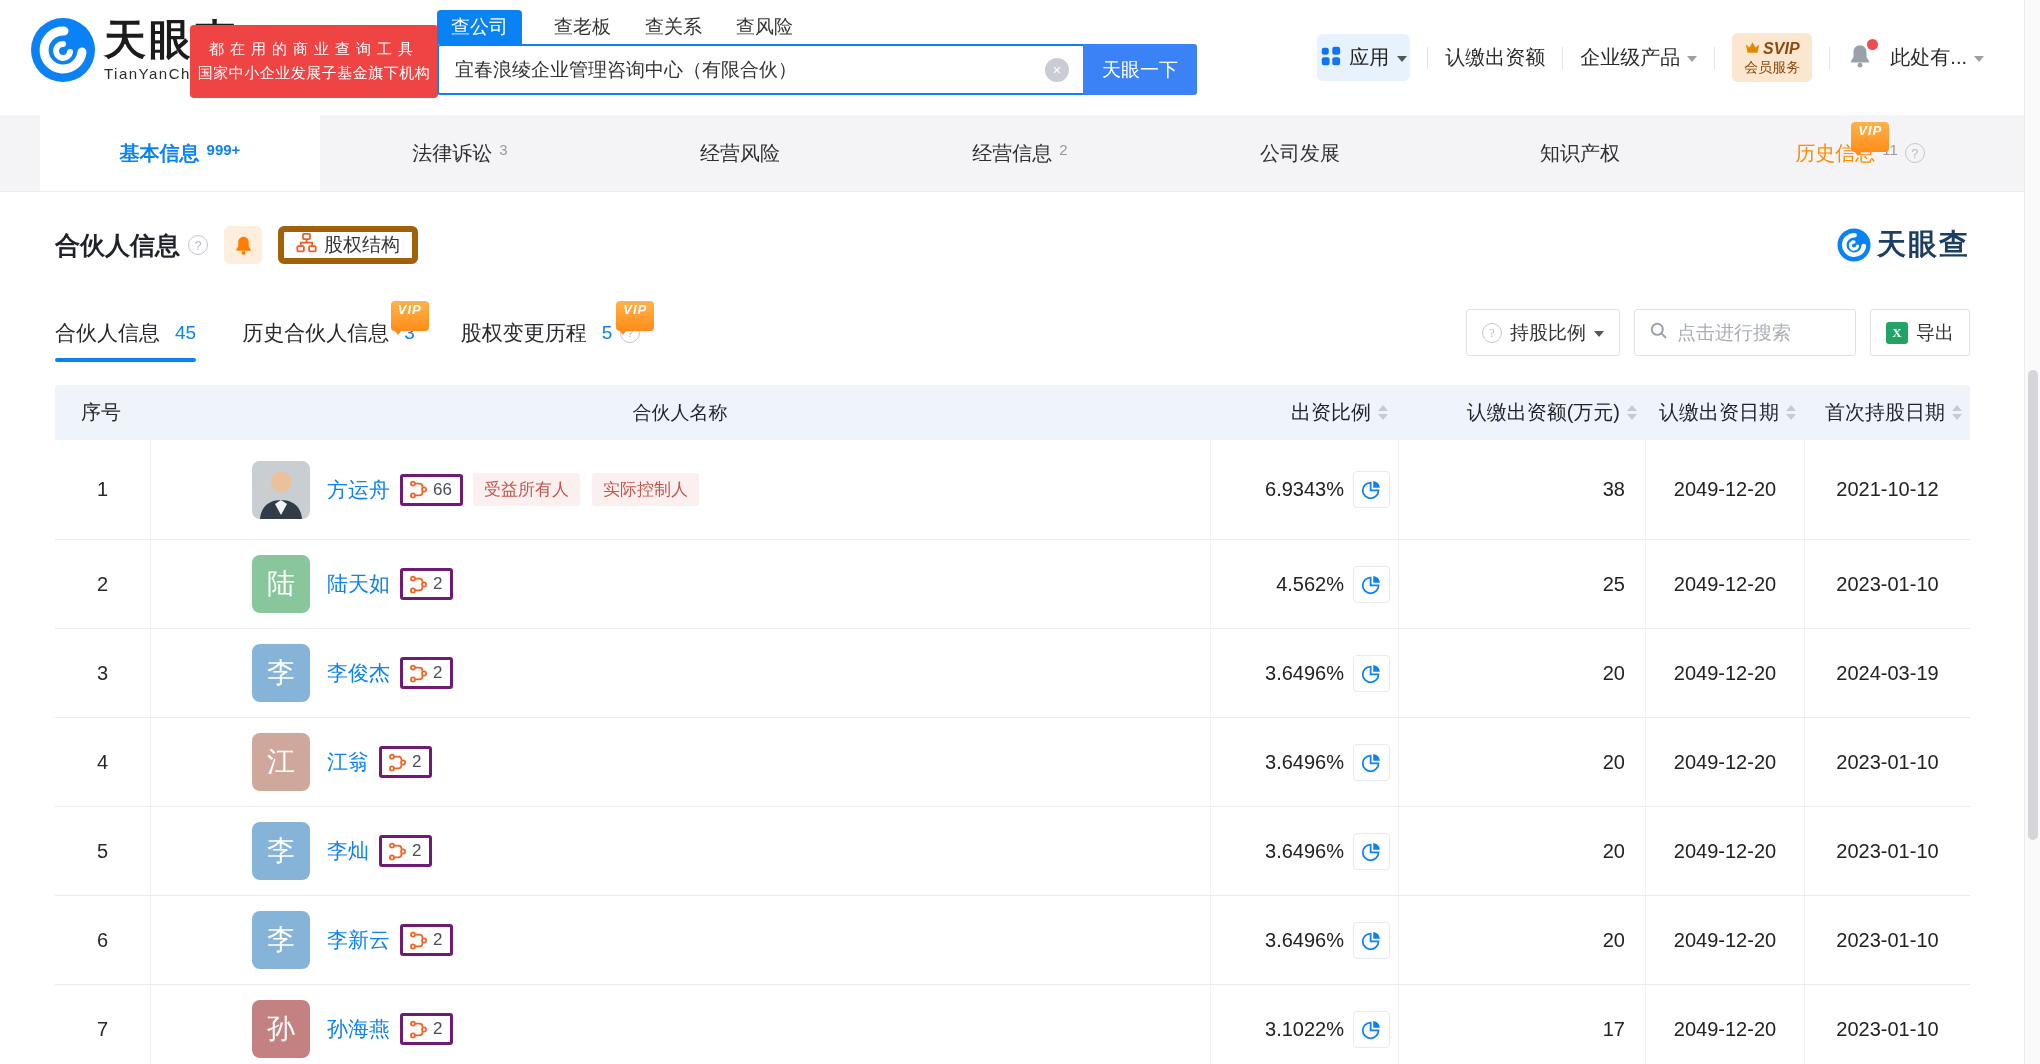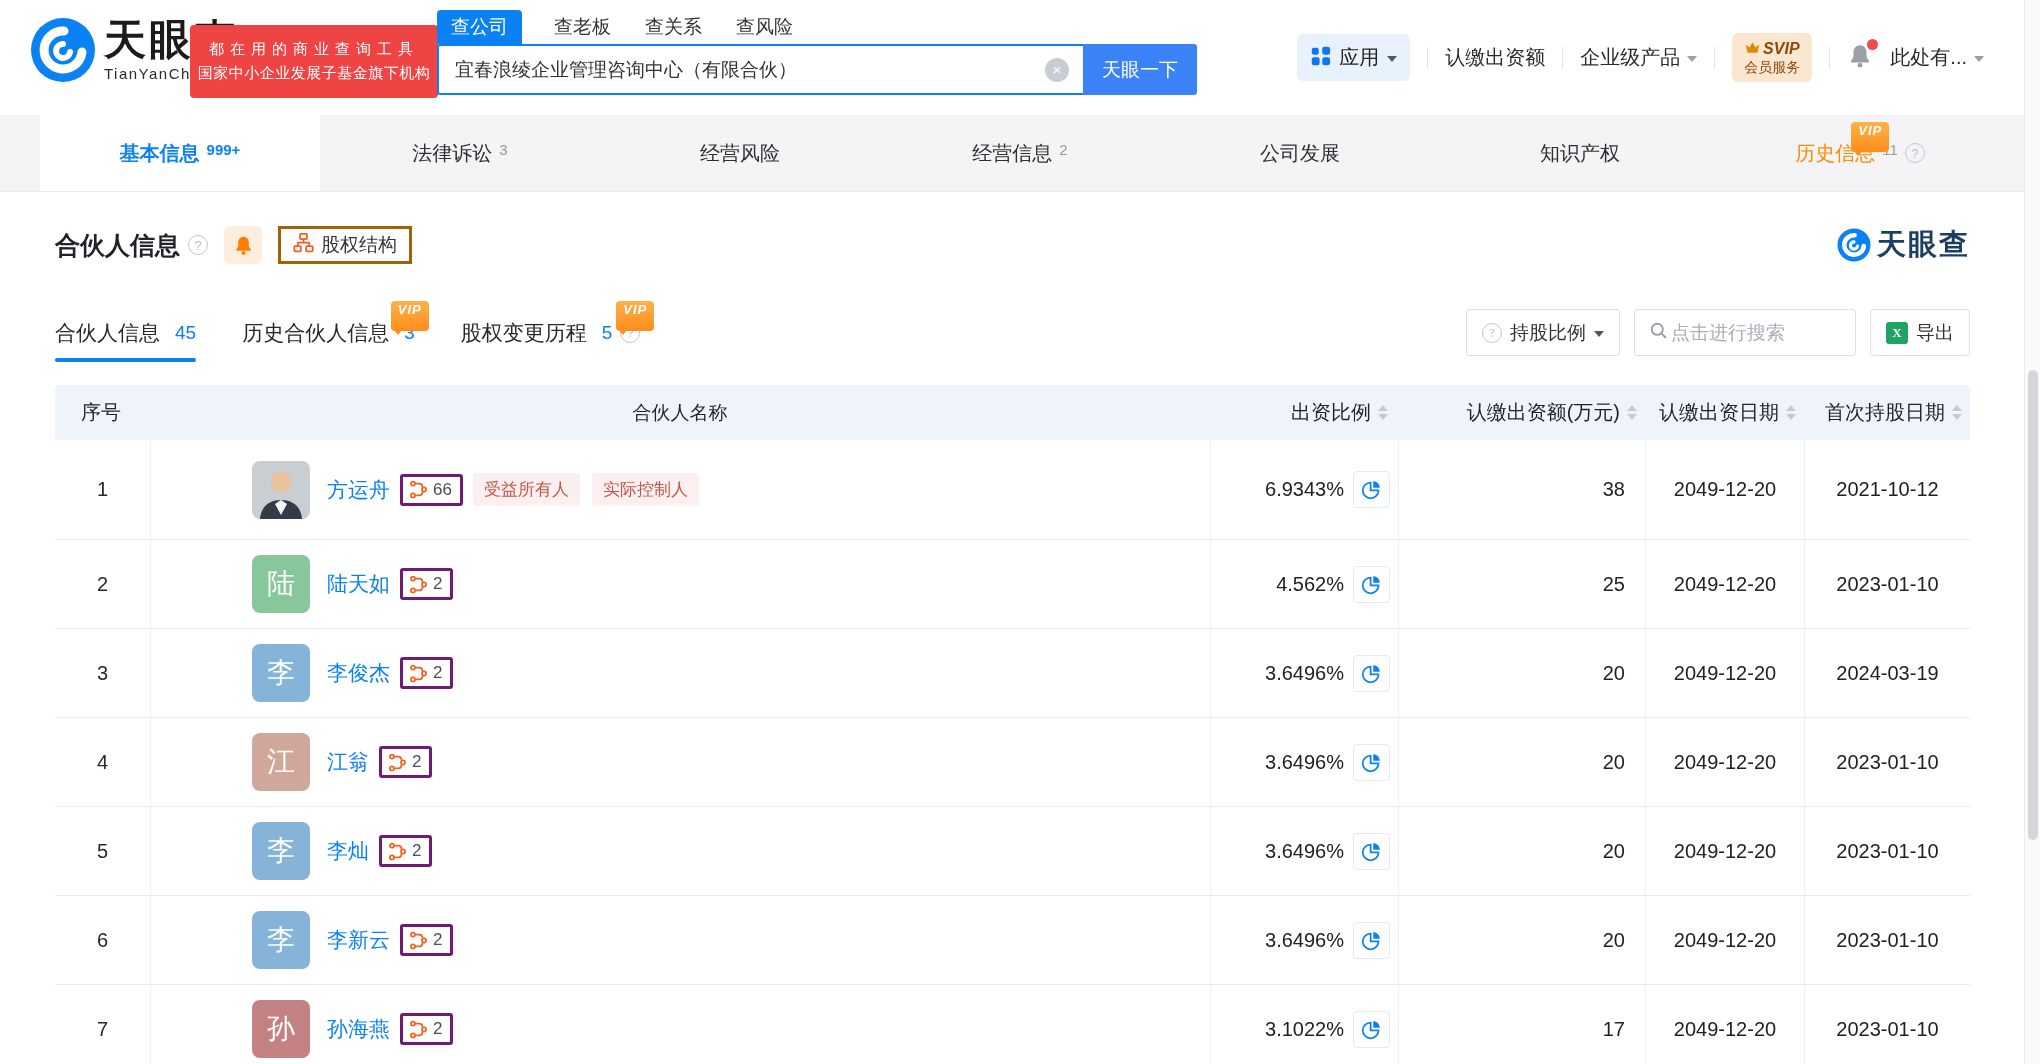--- a/index.html
+++ b/index.html
@@ -27,21 +27,21 @@
   .search-input { width:646px; height:51px; border:2px solid #0b82f4; border-right:none;
     border-radius:3px 0 0 3px; font-size:19px; color:#333; padding:0 52px 0 16px; outline:none;
     font-family:inherit; }
   .clear-btn { position:absolute; right:14px; top:14px; width:24px; height:24px; border-radius:50%;
     background:#c9ccd4; color:#fff; font-size:15px; line-height:24px; text-align:center; cursor:pointer; }
   .search-btn { width:114px; height:51px; background:#3b82f6; color:#fff; border:none;
     border-radius:0 3px 3px 0; font-size:19px; cursor:pointer; font-family:inherit; }
 
   .top-right { position:absolute; right:56px; top:0; height:115px; display:flex; align-items:center; gap:17px; }
   .apps-btn { display:flex; align-items:center; gap:8px; background:#e8f2fd; border-radius:6px;
-    padding:10px 13px; font-size:20px; color:#222; cursor:pointer; }
+    padding:10px 3px; font-size:20px; color:#222; cursor:pointer; }
   .vsep { width:1px; height:22px; background:#e3e3e6; }
   .nav-link { font-size:20px; color:#2b2b2b; cursor:pointer; display:flex; align-items:center; gap:7px; }
   .caret { width:0; height:0; border-left:5px solid transparent; border-right:5px solid transparent;
     border-top:6px solid #555; margin-top:3px; }
   .caret.gray { border-top-color:#9aa0a8; }
   .svip { background:#fbe7cf; border-radius:6px; padding:6px 12px; display:flex; flex-direction:column;
     align-items:center; line-height:1.25; cursor:pointer; }
   .svip-l1 { display:flex; align-items:center; gap:3px; font-size:16px; font-weight:bold;
     font-style:italic; color:#8c4a10; }
   .svip-l2 { font-size:14px; color:#8c4a10; }
@@ -67,39 +67,39 @@
     display:inline-flex; align-items:center; justify-content:center; font-size:13px; flex:none; }
   .help::before { content:"?"; }
 
   
   .content { padding:33px 70px 0 55px; background:#fff; }
   .sec-head { display:flex; align-items:center; }
   .sec-title { font-size:25px; font-weight:bold; color:#1f2329; }
   .sec-help { margin-left:8px; }
   .bell-btn { margin-left:16px; width:38px; height:38px; background:#fdeedd; border-radius:6px;
     display:flex; align-items:center; justify-content:center; cursor:pointer; }
-  .equity-btn { margin-left:16px; height:38px; border:3px solid #a16207; border-radius:0; background:#fff;
+  .equity-btn { margin-left:16px; height:38px; border:6px solid #a16207; border-radius:6px; background:#fff;
     display:flex; align-items:center; gap:7px; padding:0 12px; font-size:19px; color:#333; cursor:pointer;
     font-family:inherit; }
   .watermark { margin-left:auto; display:flex; align-items:center; gap:6px; }
   .wm-text { font-size:29px; font-weight:bold; color:#1d3e63; letter-spacing:2px; }
 
   .subrow { margin-top:44px; display:flex; align-items:center; }
   .subtabs { display:flex; gap:46px; align-items:center; }
   .subtab { position:relative; font-size:21px; color:#26282c; cursor:pointer; display:flex;
     align-items:center; gap:3px; }
   .st-count { color:#0b82f4; font-size:19px; margin-left:12px; }
   .subtab .help { margin-left:5px; }
   .subtab.active::after { content:""; position:absolute; left:0; right:0; bottom:-15px; height:4px;
     background:#0b82f4; border-radius:2px; }
   .controls { margin-left:auto; display:flex; gap:14px; align-items:center;font-family:Liberation Serif, serif; }
   .ctl-btn { height:47px; border:1px solid #dfe1e6; border-radius:3px; background:#fff; display:flex;
     align-items:center; gap:8px; padding:0 15px; font-size:19px; color:#333; cursor:pointer; font-family:inherit; }
   .ctl-search { height:47px; width:222px; border:1px solid #dfe1e6; border-radius:3px; display:flex;
-    align-items:center; gap:3px; padding:0 14px; }
+    align-items:center; gap:9px; padding:0 14px; }
   .ctl-search input { border:none; outline:none; font-size:19px; width:160px; color:#333; font-family:inherit; }
   .ctl-search input::placeholder { color:#a9adb5; }
   .xls-icon { width:22px; height:22px; background:#21a366; border-radius:3px; color:#fff; font-size:13px;
     font-weight:bold; display:flex; align-items:center; justify-content:center; }
   .xls-icon::before { content:"X"; }
 
   
   .tbl { margin-top:29px; width:1915px; }
   .thead { display:flex; height:55px; background:#eff4fa; border-radius:4px 4px 0 0; font-size:19px;
     color:#1f2329; }

